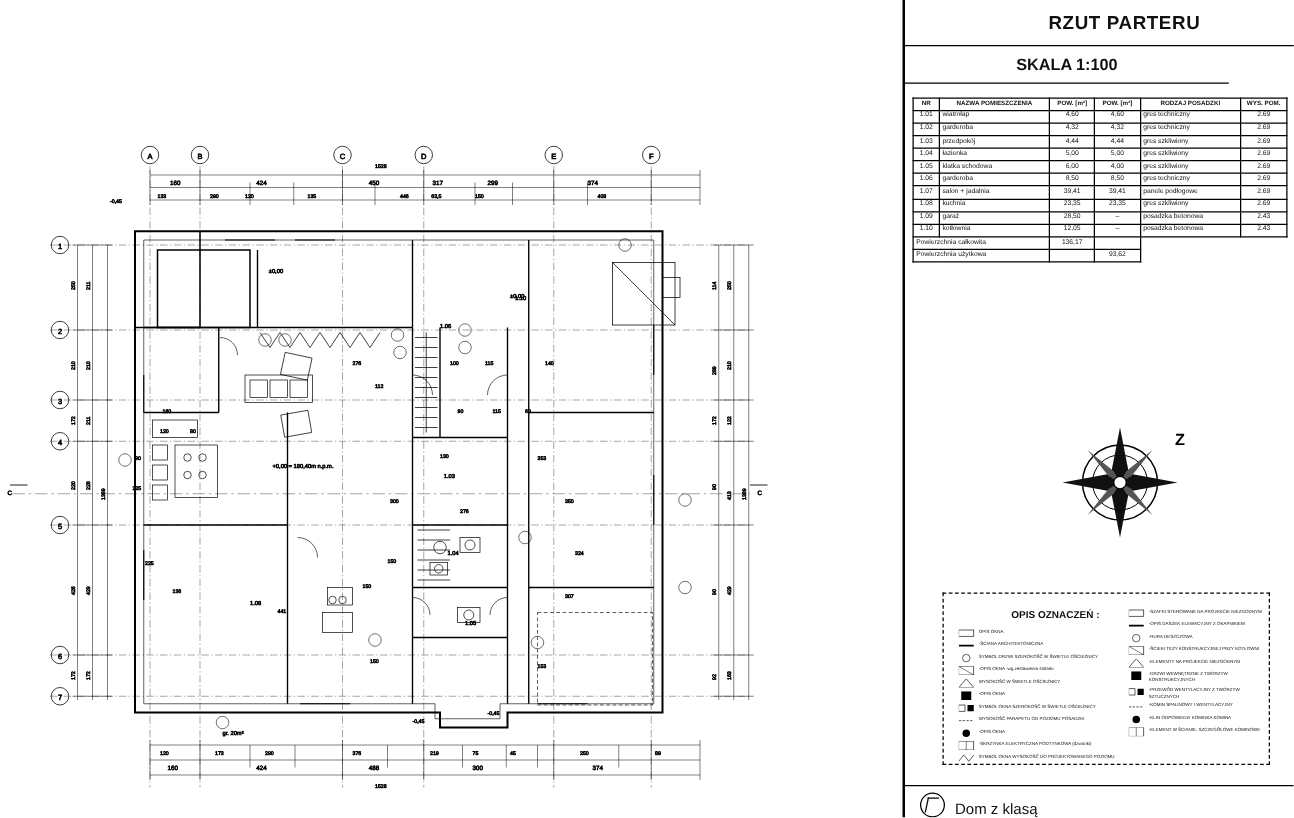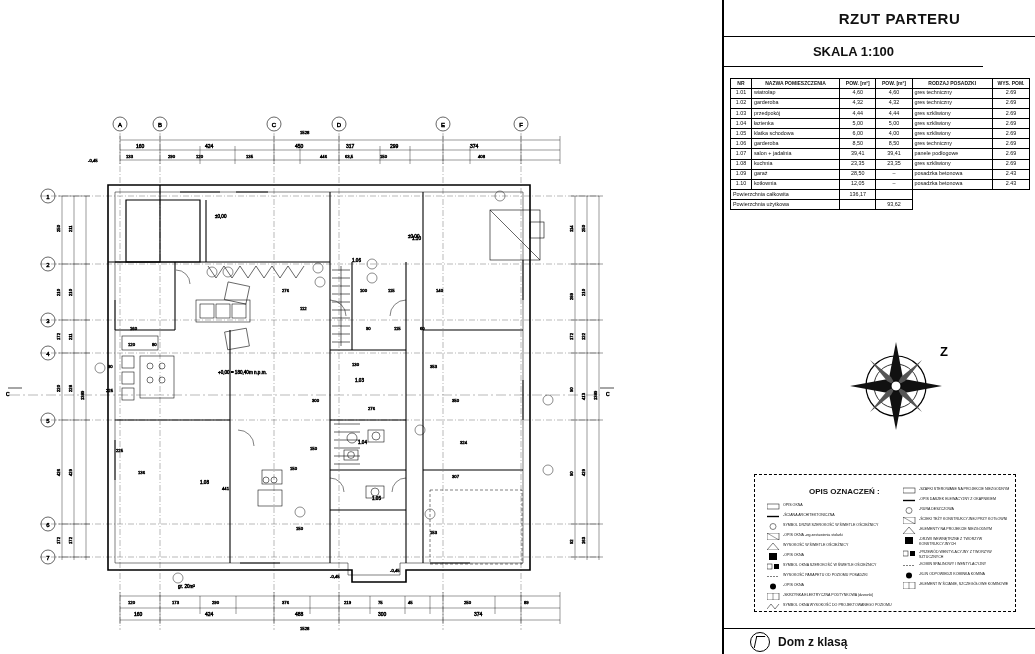--- a/index.html
+++ b/index.html
@@ -124,25 +124,25 @@
   }
   .leg-txt { flex: 1; }
   
   #footer-logo {
     position: absolute;
     left: 0; top: 628px;
     width: 311px;
     height: 26px;
     border-top: 1.5px solid #000;
     display: flex;
-    align-items: center;
-    padding-left: 26px;
+    align-items: flex-end;
+    padding-left: 12px;
     box-sizing: border-box;
     font-size: 12px;
-    font-weight: bold;
+    font-weight: normal;
   }
   #footer-logo .mark {
     width: 18px; height: 18px;
     border-radius: 50%;
     border: 1.4px solid #000;
     margin-right: 8px;
     position: relative;
   }
   #footer-logo .mark:after {
     content: "";

